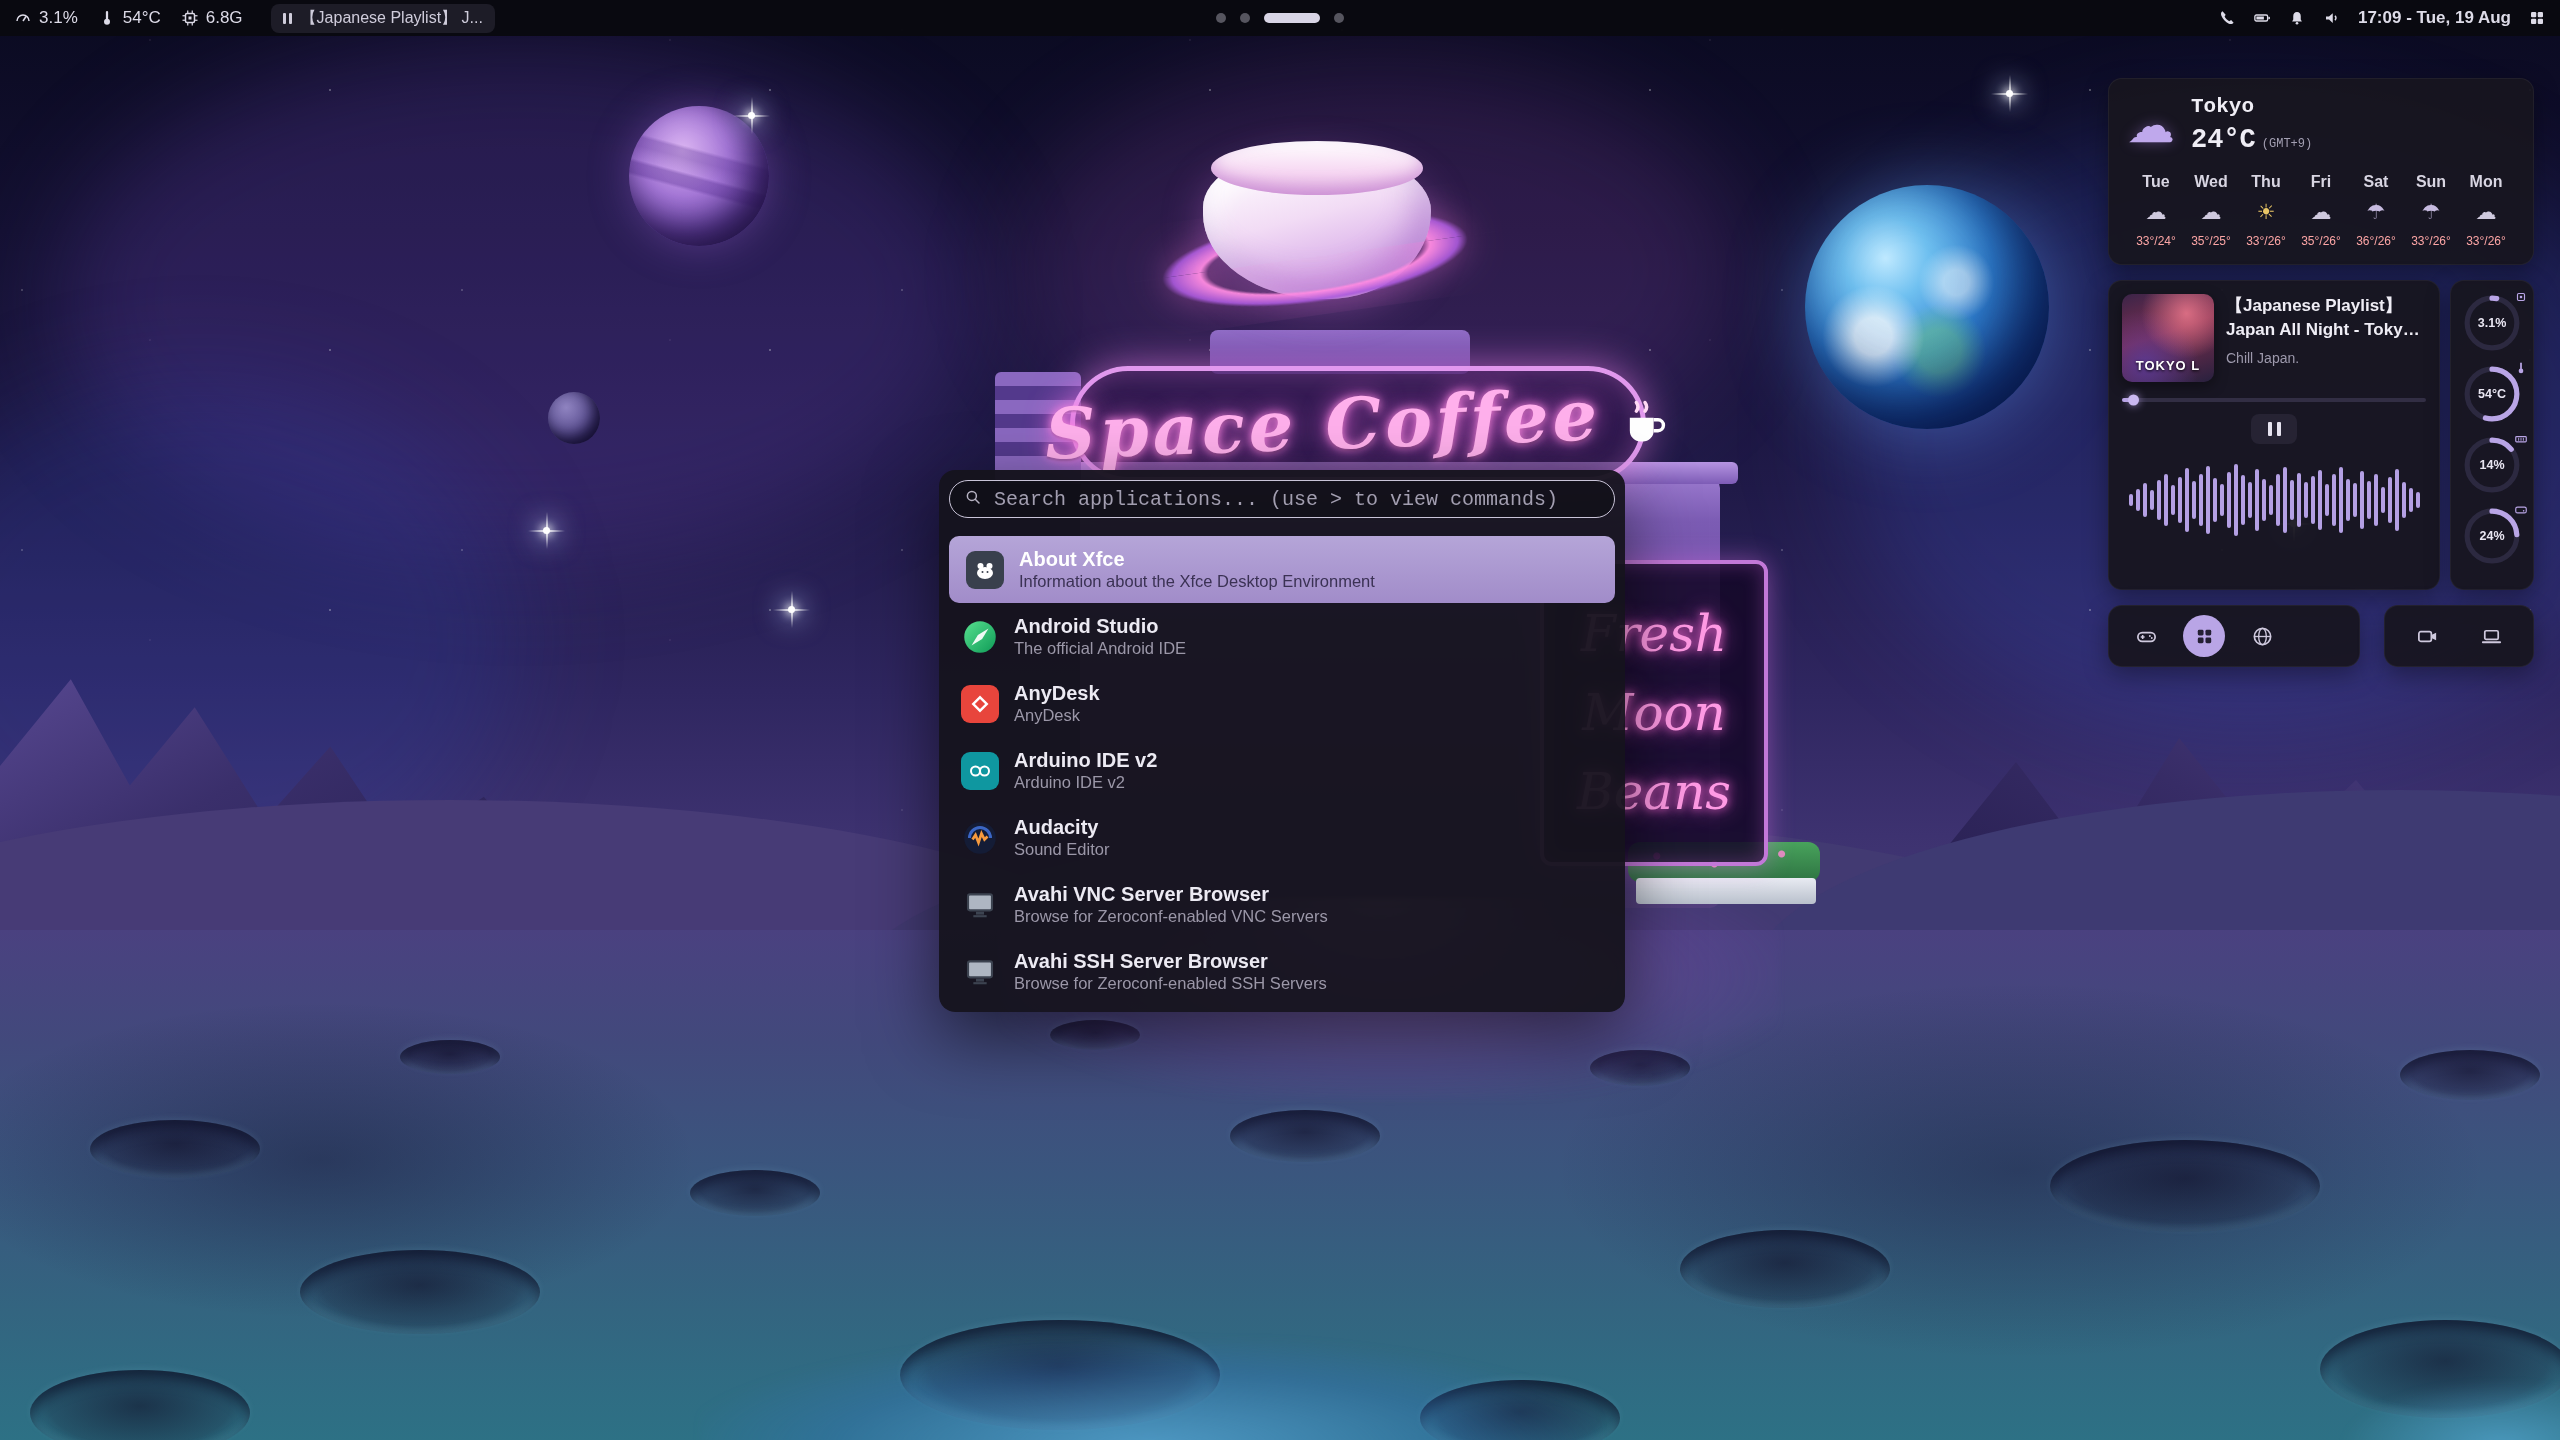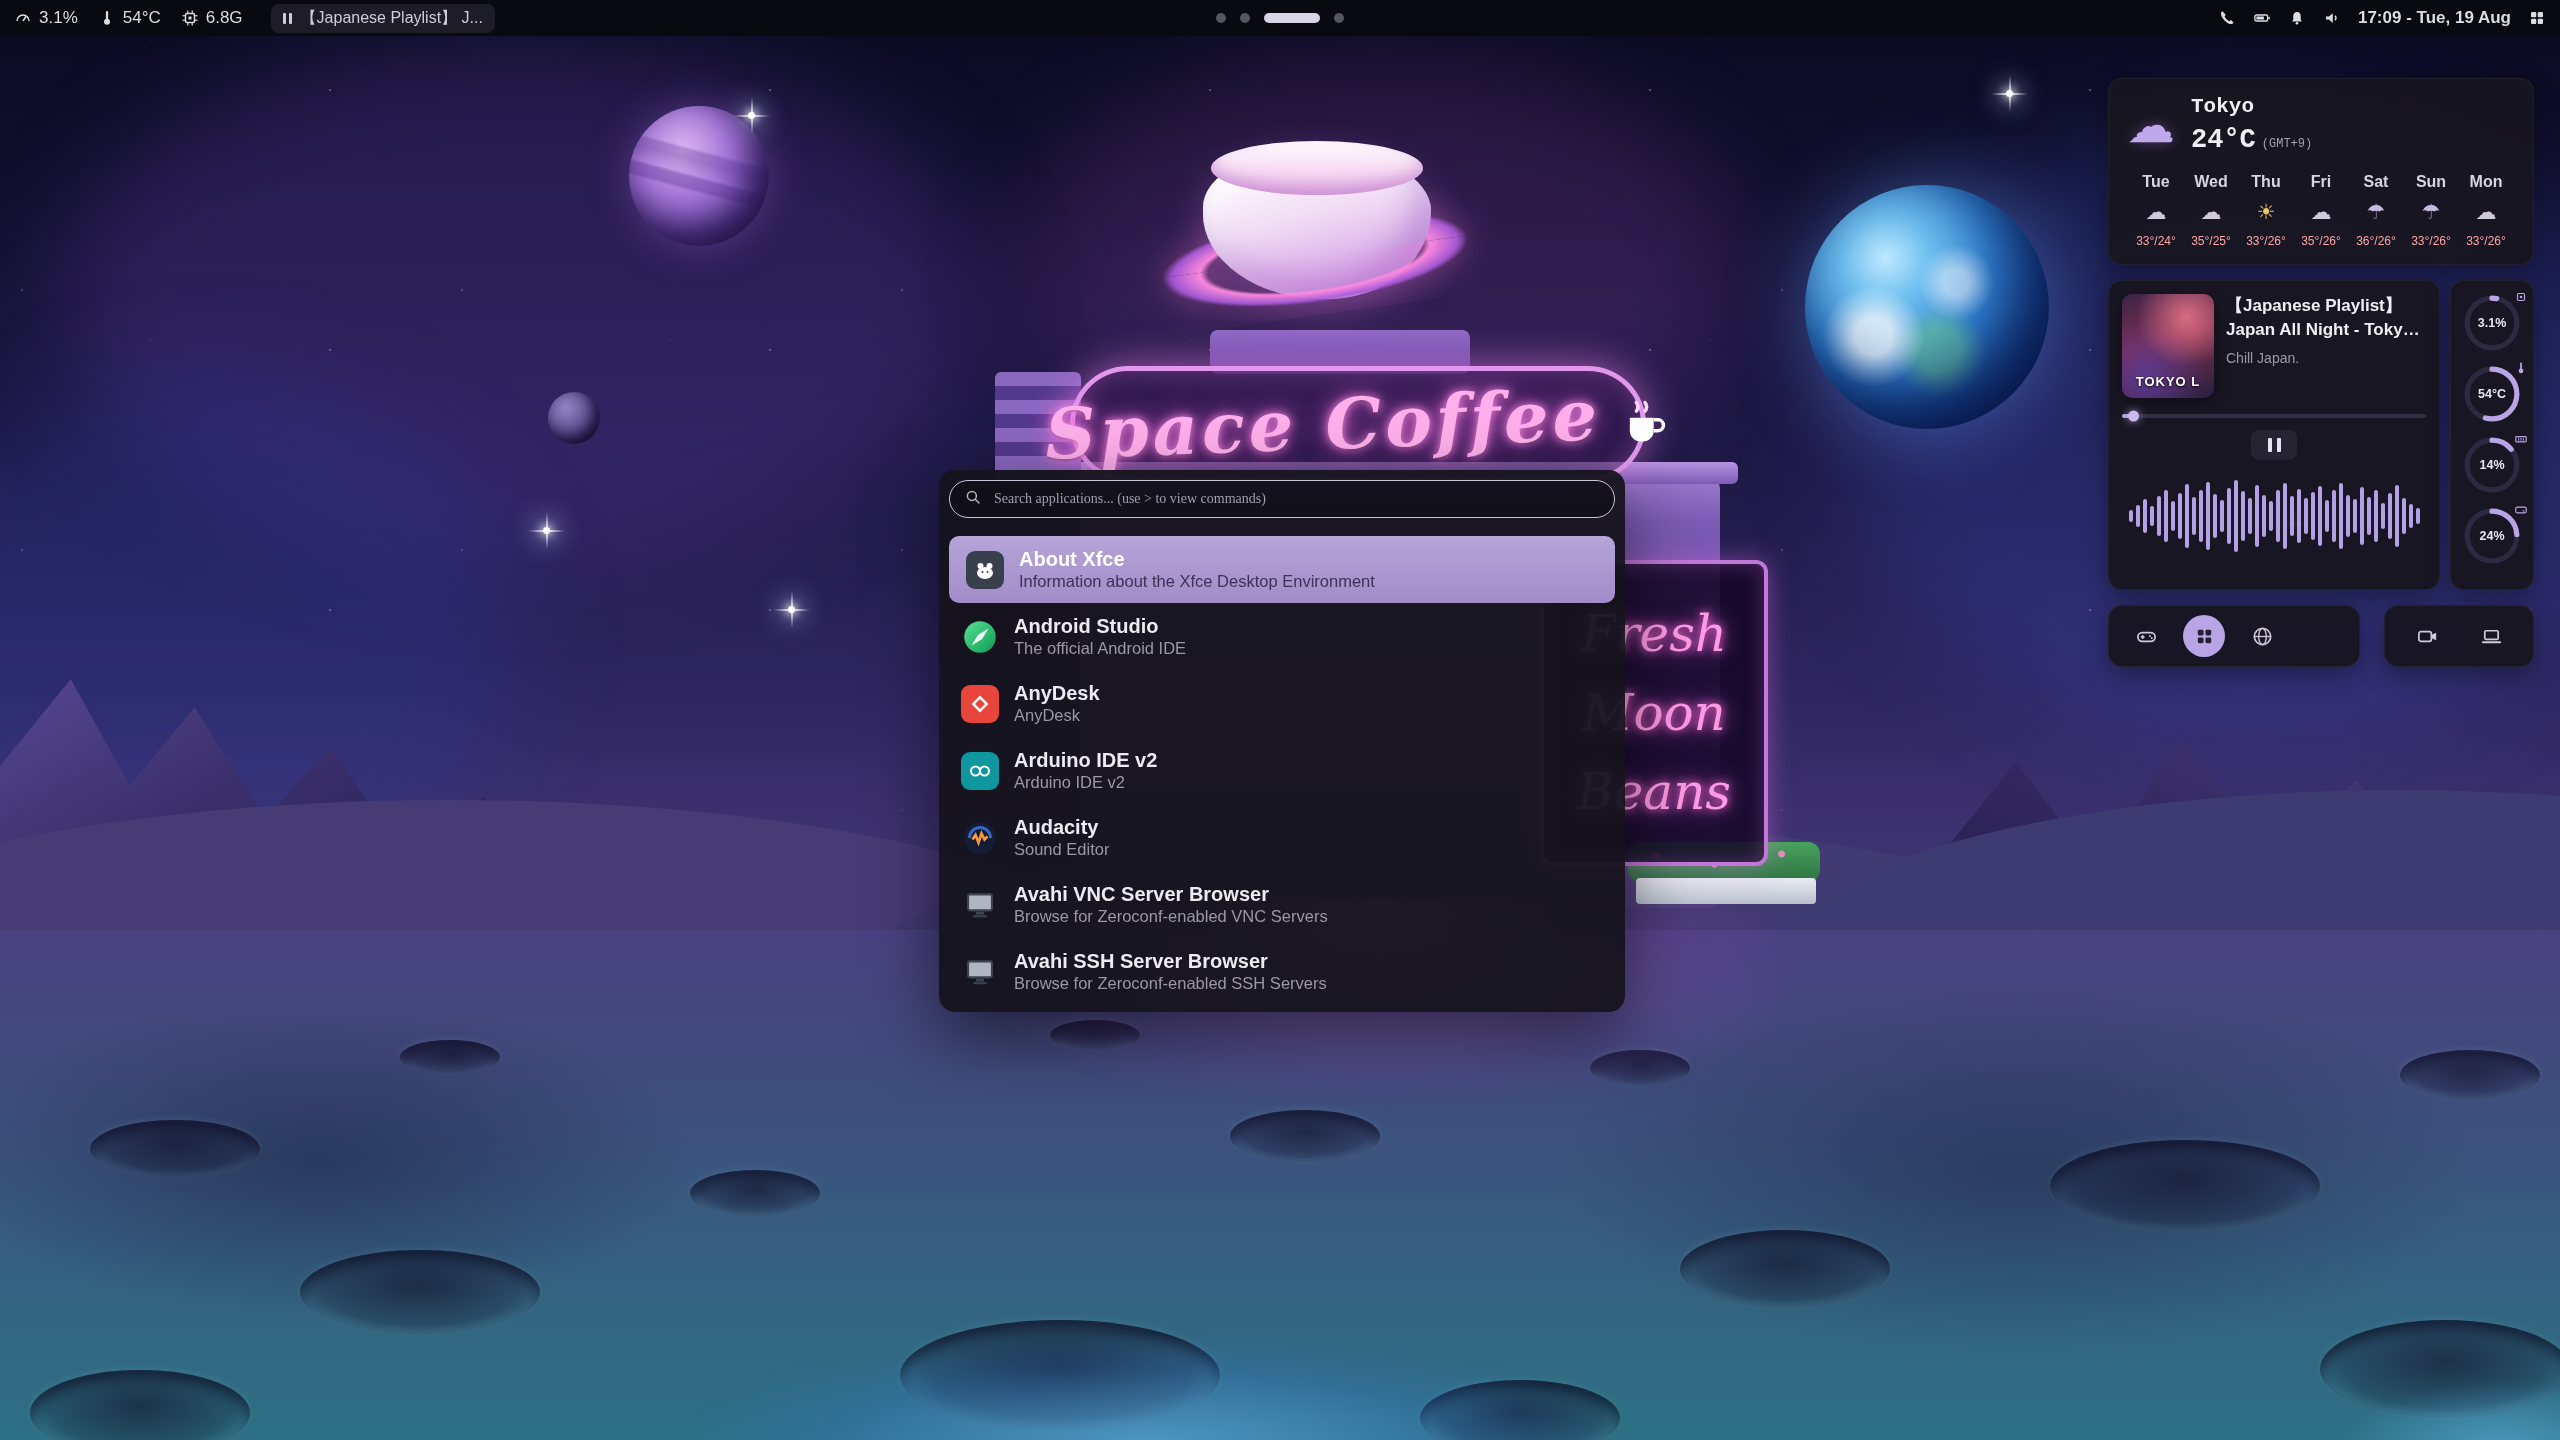--- a/index.html
+++ b/index.html
@@ -154,22 +154,22 @@
   .tb-right{margin-left:auto;display:flex;align-items:center;gap:17px;}
   .tb-clock{font-weight:700;}
 
   
   .launcher{position:absolute;left:939px;top:470px;width:686px;height:542px;z-index:40;
     background:rgba(21,19,28,.95);border-radius:16px;box-shadow:0 24px 70px rgba(0,0,0,.55);
     padding:10px;display:flex;flex-direction:column;}
   .searchbar{height:38px;border:1.6px solid #c9c4d8;border-radius:19px;background:rgba(14,13,20,.6);
     display:flex;align-items:center;gap:10px;padding:0 14px;flex:0 0 38px;}
   .searchbar svg{width:18px;height:18px;flex:0 0 18px;}
-  .searchbar input{flex:1;background:none;border:none;outline:none;color:#c2410c;font-size:14px;
-    font-family:Liberation Serif, serif;}
+  .searchbar input{flex:1;background:none;border:none;outline:none;color:#c2410c;font-size:20px;
+    font-family:Liberation Mono, monospace;}
   .searchbar input::placeholder{color:#a29eb0;}
   .applist{margin-top:18px;display:flex;flex-direction:column;}
   .app-row{height:67px;display:flex;align-items:center;gap:15px;padding:0 12px;border-radius:10px;}
   .app-row.selected{background:linear-gradient(180deg,#b5a5d8,#a18cc9);padding-left:17px;}
   .appicon{width:38px;height:38px;border-radius:9px;display:flex;align-items:center;justify-content:center;flex:0 0 38px;}
   .appicon.round svg{width:36px;height:36px;}
   .appicon.sq svg{width:24px;height:24px;}
   .appicon.mono svg{width:32px;height:32px;}
   .bg-xfce{background:#39404d;} .bg-anydesk{background:#e8453c;} .bg-arduino{background:#0f97a0;}
   .apptext{display:flex;flex-direction:column;gap:4px;min-width:0;}
@@ -206,21 +206,21 @@
   .wday{display:flex;flex-direction:column;align-items:center;gap:12px;width:54px;}
   .wday .d{font-size:16px;font-weight:700;color:#d8d5e2;line-height:1;}
   .wicon{font-size:21px;line-height:1;color:#cfc9de;font-family:"DejaVu Sans",sans-serif;}
   .wicon[data-kind="sun"]{color:#e9c666;}
   .wicon[data-kind="rain"]{color:#c6badf;}
   .wday .t{font-size:12px;color:#fca5a5;line-height:1;}
 
   .media-row{margin-top:15px;display:flex;gap:10px;height:310px;}
   .music-card{width:332px;padding:13px 13px 10px;display:flex;flex-direction:column;}
   .music-top{display:flex;gap:12px;}
-  .album{width:92px;height:104px;border-radius:10px;flex:0 0 92px;position:relative;overflow:hidden;
+  .album{width:92px;height:88px;border-radius:10px;flex:0 0 92px;position:relative;overflow:hidden;
     display:flex;align-items:flex-end;justify-content:center;box-shadow:0 4px 14px rgba(0,0,0,.4);
     background:
       radial-gradient(circle at 70% 22%, rgba(235,120,140,.85), transparent 48%),
       radial-gradient(circle at 25% 80%, rgba(90,60,160,.8), transparent 55%),
       linear-gradient(160deg,#3a2448 0%,#7e2f4e 45%,#27203e 100%);}
   .album i{font-style:normal;font-size:13px;font-weight:700;color:#fff;letter-spacing:1px;
     padding-bottom:9px;text-shadow:0 1px 3px #000;}
   .music-meta{min-width:0;}
   .music-title{font-size:17px;font-weight:700;color:#efedf5;line-height:1.4;display:-webkit-box;
     -webkit-line-clamp:2;-webkit-box-orient:vertical;overflow:hidden;}

